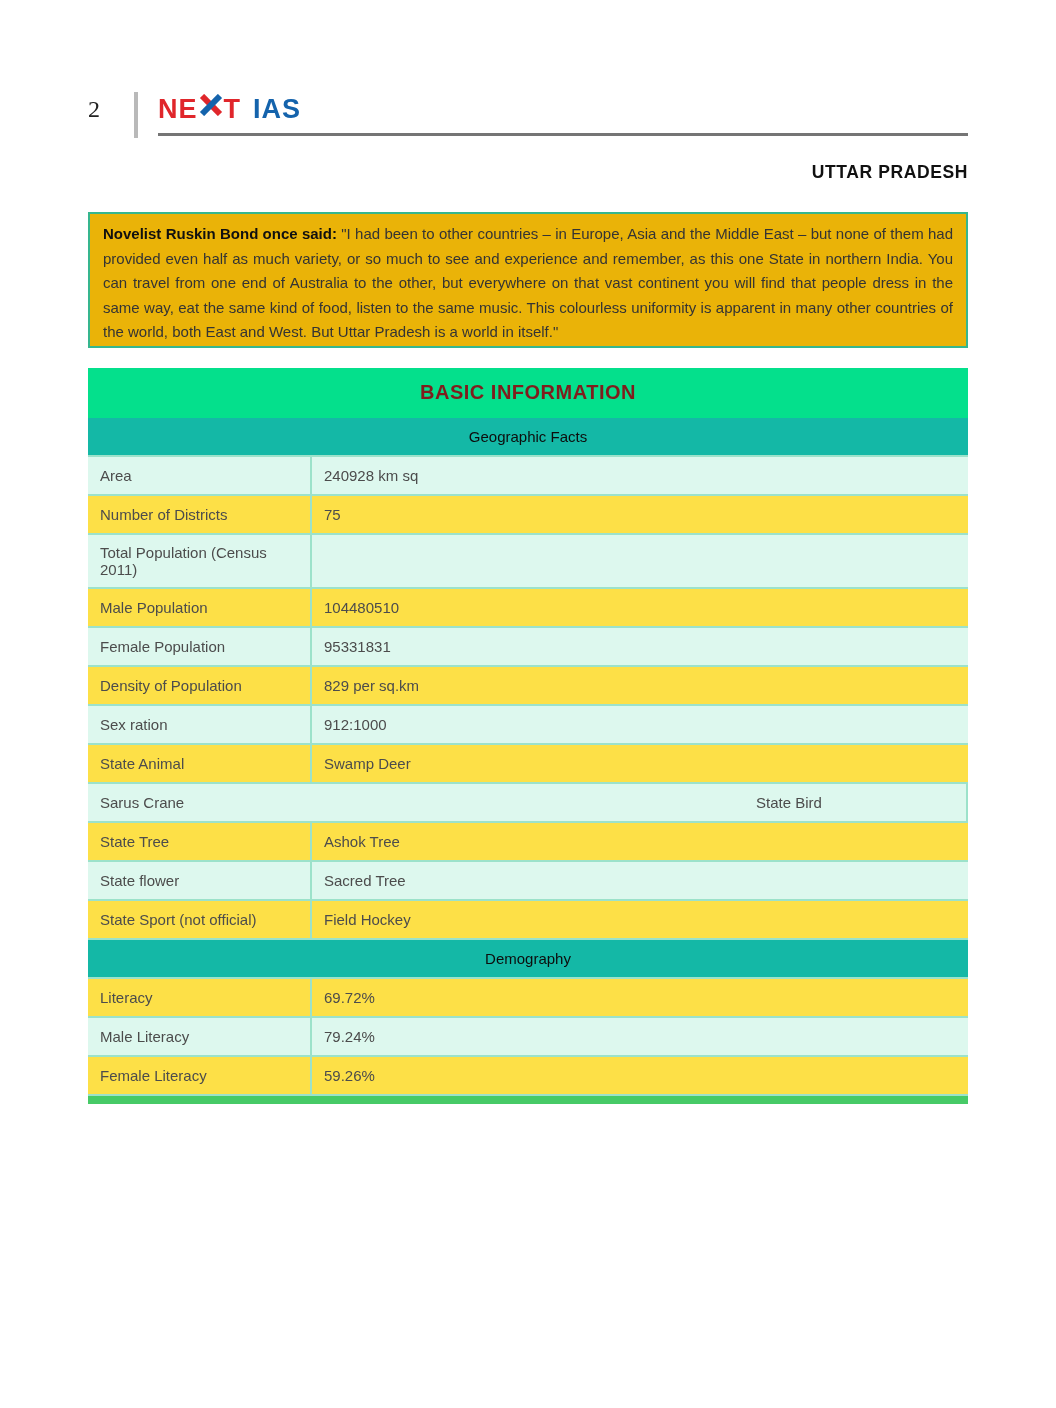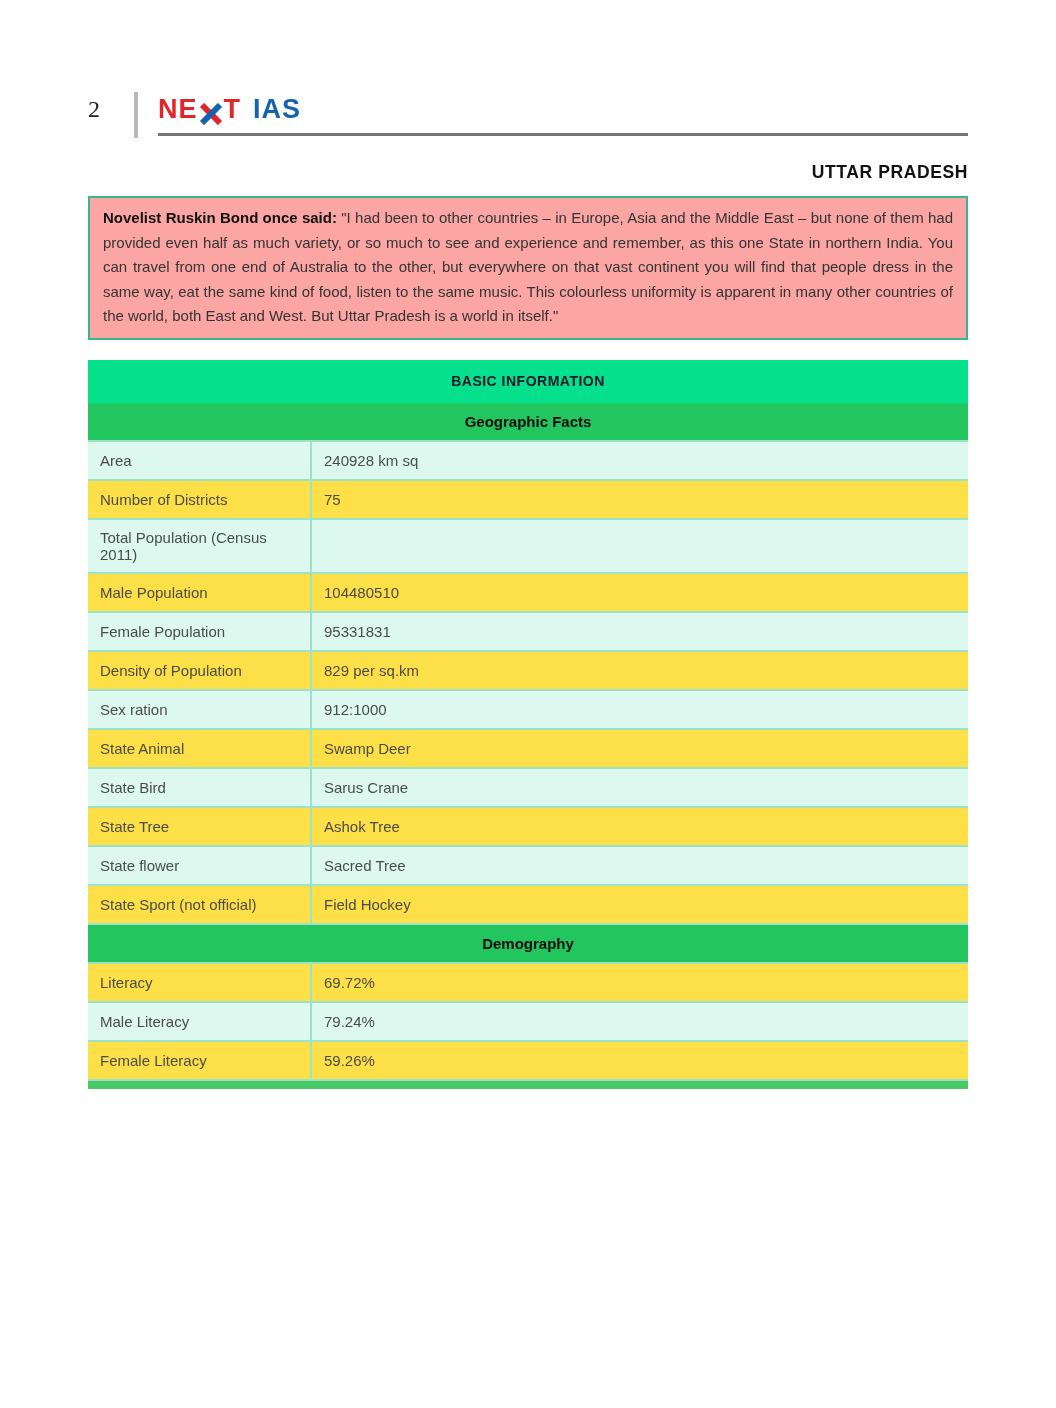--- a/index.html
+++ b/index.html
@@ -26,63 +26,63 @@
     width: 4px; height: 46px;
     background: #b9b9b9;
     margin: 0 20px 0 0;
   }
   .header-right { flex: 1; display: flex; flex-direction: column; }
   .header-row { display: flex; align-items: center; justify-content: space-between; height: 36px; }
   .header-title { font-size: 17.5px; font-weight: bold; color: #1a1a1a; letter-spacing: 0.2px; }
   .hrule { height: 3px; background: #757575; margin-top: 5px; }
 
   
-  .logo { display: flex; align-items: flex-end; font-weight: 800; font-size: 27px; letter-spacing: 1px; padding-bottom: 2px; }
+  .logo { display: flex; align-items: flex-start; font-weight: 800; font-size: 27px; letter-spacing: 1px; padding-bottom: 2px; }
   .logo-next { color: #e0262b; }
   .logo-x { width: 24px; height: 22px; margin: 0 1px; display: inline-block; }
   .logo-ias { color: #1463ac; margin-left: 12px; }
 
   
   .doc-title {
     text-align: right;
     font-size: 17.5px;
     font-weight: bold;
     color: #111;
     letter-spacing: 0.6px;
     margin-top: 24px;
   }
 
   
   .quote-box {
-    margin-top: 13px;
+    margin-top: 29px;
     border: 2px solid #36b68e;
-    background: #fca5a5;
-    padding: 8px 13px 9px 13px;
+    background: #eab308;
+    padding: 8px 13px 1px 13px;
     font-size: 15px;
     line-height: 24.6px;
     text-align: justify;
     color: #343434;
   }
   .quote-lead { font-weight: bold; color: #101010; }
 
   
   .info-table { margin-top: 20px; }
   .t-head {
     background: #04e08c;
-    color: #0f172a;
+    color: #7f1d1d;
     font-weight: bold;
-    font-size: 14px;
+    font-size: 20px;
     letter-spacing: 0.5px;
     text-align: center;
     padding: 13px 0 14px 0;
   }
   .t-section {
-    background: #22c55e;
+    background: #14b8a6;
     color: #0d0d0d;
-    font-weight: bold;
+    font-weight: normal;
     font-size: 15px;
     text-align: center;
     padding: 10px 0;
     border-bottom: 2px solid #9ce2ca;
   }
   .trow { display: flex; border-bottom: 2px solid #9ce2ca; }
   .shade-a { background: #fde047; }
   .shade-b { background: #ddf8ee; }
   .cell { padding: 10px 12px; font-size: 15px; color: #4c4c4c; display: flex; flex-direction: column; justify-content: center; }
   .cell.label { width: 224px; border-right: 2px solid #9ce2ca; }
@@ -155,22 +155,22 @@
       <div class="cell label">Sex ration</div>
       <div class="cell value">912:1000</div>
     </div>
 
 
     <div class="trow shade-a">
       <div class="cell label">State Animal</div>
       <div class="cell value">Swamp Deer</div>
     </div>
     <div class="trow shade-b">
+      <div class="cell value">Sarus Crane</div>
       <div class="cell label">State Bird</div>
-      <div class="cell value">Sarus Crane</div>
     </div>
     <div class="trow shade-a">
       <div class="cell label">State Tree</div>
       <div class="cell value">Ashok Tree</div>
     </div>
     <div class="trow shade-b">
       <div class="cell label">State flower</div>
       <div class="cell value">Sacred Tree</div>
     </div>
     <div class="trow shade-a">

